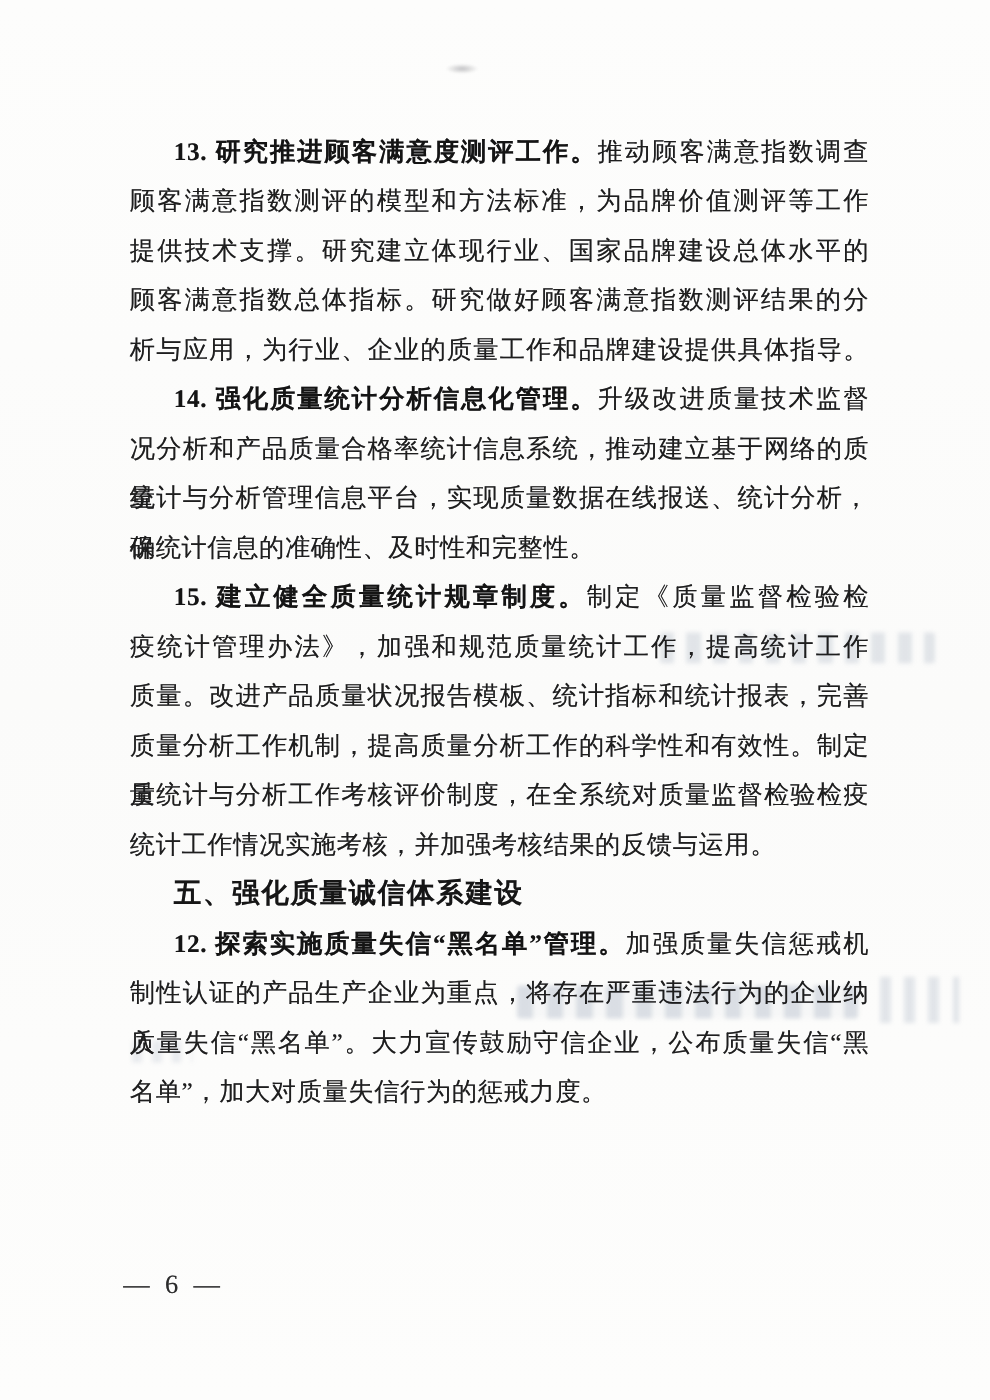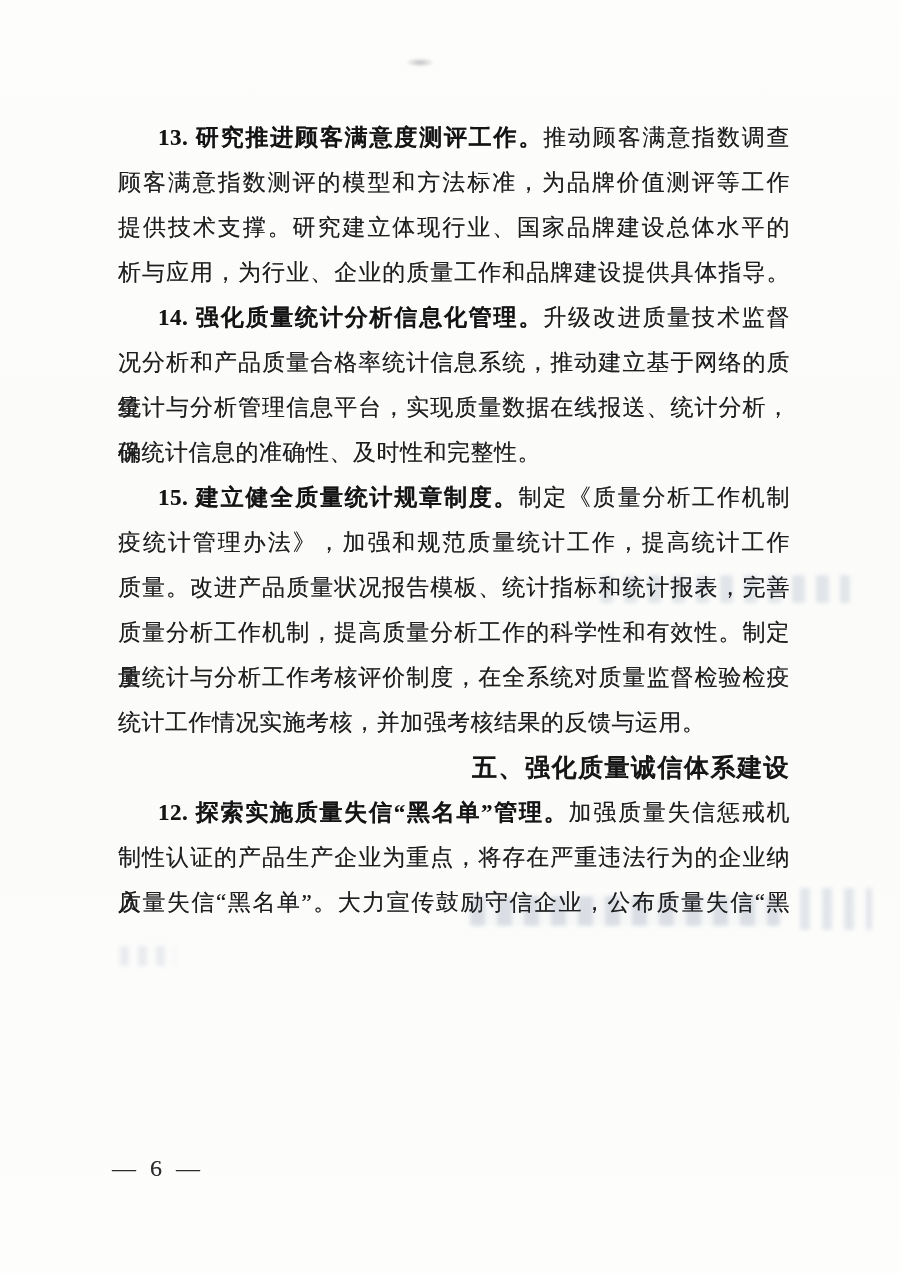--- a/index.html
+++ b/index.html
@@ -27,21 +27,21 @@
     letter-spacing: 0.5px;
     white-space: nowrap;
     text-shadow: 0 0 0.6px rgba(20,20,30,0.55);
   }
   .line.fill {
     white-space: normal;
     text-align: justify;
     text-align-last: justify;
     text-justify: inter-character;
   }
-  .line.indent { text-indent: 40px; text-align: right; }
+  .line.indent { text-indent: 40px; }
   .b { font-weight: 700; color: #141414; }
   .line.heading {
     font-family: "Liberation Sans", "DejaVu Sans", sans-serif;
     font-weight: 700;
     font-size: 25px;
     letter-spacing: 1.5px;
     color: #161616;
   }
   .page-number {
     position: absolute;
@@ -91,37 +91,39 @@
   <div class="artifact ghost-band-1"></div>
   <div class="artifact ghost-band-2"></div>
   <div class="artifact ghost-band-3"></div>
   <div class="artifact ghost-band-4"></div>
 
   <div class="text-block">
 
     <div class="line indent fill"><span class="b">13. 研究推进顾客满意度测评工作。</span><span>推动顾客满意指数调查</span></div>
     <div class="line fill"><span>顾客满意指数测评的模型和方法标准，为品牌价值测评等工作</span></div>
     <div class="line fill"><span>提供技术支撑。研究建立体现行业、国家品牌建设总体水平的</span></div>
+    <div class="line fill"><span>顾客满意指数总体指标。研究做好顾客满意指数测评结果的分</span></div>
     <div class="line fill"><span>析与应用，为行业、企业的质量工作和品牌建设提供具体指导。</span></div>
 
     <div class="line indent fill"><span class="b">14. 强化质量统计分析信息化管理。</span><span>升级改进质量技术监督</span></div>
     <div class="line fill"><span>况分析和产品质量合格率统计信息系统，推动建立基于网络的质量</span></div>
     <div class="line fill"><span>统计与分析管理信息平台，实现质量数据在线报送、统计分析，确</span></div>
     <div class="line"><span>保统计信息的准确性、及时性和完整性。</span></div>
 
-    <div class="line indent fill"><span class="b">15. 建立健全质量统计规章制度。</span><span>制定《质量分析工作机制</span></div>
+    <div class="line indent fill"><span class="b">15. 建立健全质量统计规章制度。</span><span>制定《质量监督检验检</span></div>
     <div class="line fill"><span>疫统计管理办法》，加强和规范质量统计工作，提高统计工作</span></div>
     <div class="line fill"><span>质量。改进产品质量状况报告模板、统计指标和统计报表，完善</span></div>
     <div class="line fill"><span>质量分析工作机制，提高质量分析工作的科学性和有效性。制定质</span></div>
     <div class="line fill"><span>量统计与分析工作考核评价制度，在全系统对质量监督检验检疫</span></div>
     <div class="line"><span>统计工作情况实施考核，并加强考核结果的反馈与运用。</span></div>
 
     <div class="line heading indent"><span>五、强化质量诚信体系建设</span></div>
 
     <div class="line indent fill"><span class="b">12. 探索实施质量失信“黑名单”管理。</span><span>加强质量失信惩戒机</span></div>
     <div class="line fill"><span>制性认证的产品生产企业为重点，将存在严重违法行为的企业纳入</span></div>
     <div class="line fill"><span>质量失信“黑名单”。大力宣传鼓励守信企业，公布质量失信“黑</span></div>
+    <div class="line"><span>名单”，加大对质量失信行为的惩戒力度。</span></div>
 
   </div>
 
   <div class="page-number">— 6 —</div>
 
 </div>
 
 </body></html>

